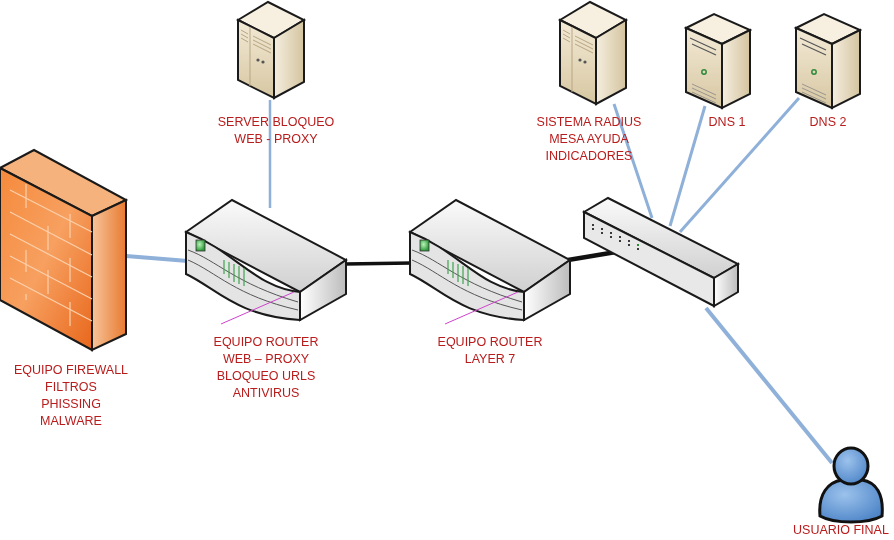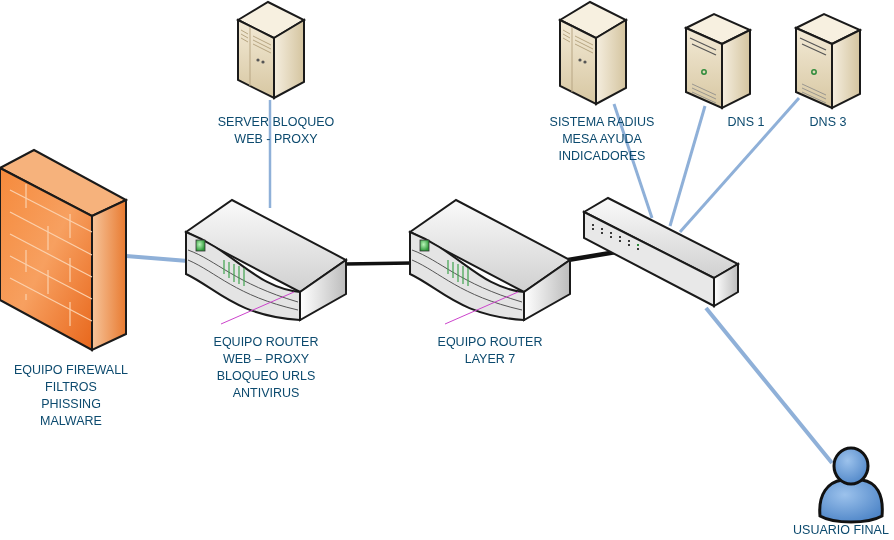--- a/index.html
+++ b/index.html
@@ -1,18 +1,18 @@
 <!DOCTYPE html>
 <html><head>
 <meta charset="utf-8">
 <style>
   html, body { margin:0; padding:0; background:#ffffff; }
   body { width:894px; height:540px; position:relative; overflow:hidden; font-family:"Liberation Sans", sans-serif; }
   #diagram { position:absolute; left:0; top:0; }
-  .lbl { position:absolute; text-align:center; font-size:12.5px; line-height:17px; color:#0c4a6e; white-space:pre-line; }
+  .lbl { position:absolute; text-align:center; font-size:12.5px; line-height:17px; color:#b91c1c; white-space:pre-line; }
 </style>
 </head>
 <body>
 
 <svg id="diagram" width="894" height="540" viewBox="0 0 894 540">
   <defs>
     <linearGradient id="fwFront" x1="0" y1="0" x2="1" y2="1">
       <stop offset="0" stop-color="#f58a3c"></stop>
       <stop offset="0.5" stop-color="#f7a060"></stop>
       <stop offset="1" stop-color="#e8671c"></stop>
@@ -211,18 +211,18 @@
 PHISSING
 MALWARE</div>
 <div class="lbl" style="left:196px;top:334px;width:140px;">EQUIPO ROUTER
 WEB – PROXY
 BLOQUEO URLS
 ANTIVIRUS</div>
 <div class="lbl" style="left:206px;top:114px;width:140px;">SERVER BLOQUEO
 WEB - PROXY</div>
 <div class="lbl" style="left:420px;top:334px;width:140px;">EQUIPO ROUTER
 LAYER 7</div>
-<div class="lbl" style="left:532px;top:114px;width:140px;">SISTEMA RADIUS
+<div class="lbl" style="left:519px;top:114px;width:140px;">SISTEMA RADIUS
 MESA AYUDA
 INDICADORES</div>
-<div class="lbl" style="left:711px;top:114px;width:70px;">DNS 1</div>
-<div class="lbl" style="left:793px;top:114px;width:70px;">DNS 3</div>
+<div class="lbl" style="left:692px;top:114px;width:70px;">DNS 1</div>
+<div class="lbl" style="left:793px;top:114px;width:70px;">DNS 2</div>
 <div class="lbl" style="left:786px;top:522px;width:110px;">USUARIO FINAL</div>
 
 </body></html>

